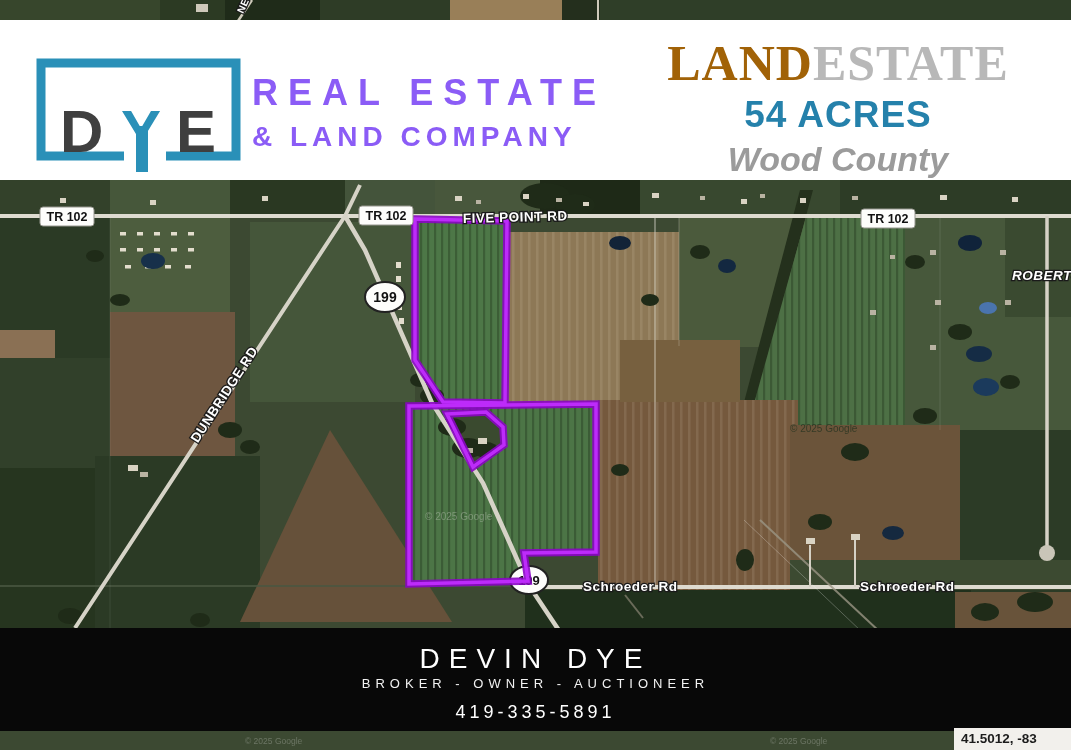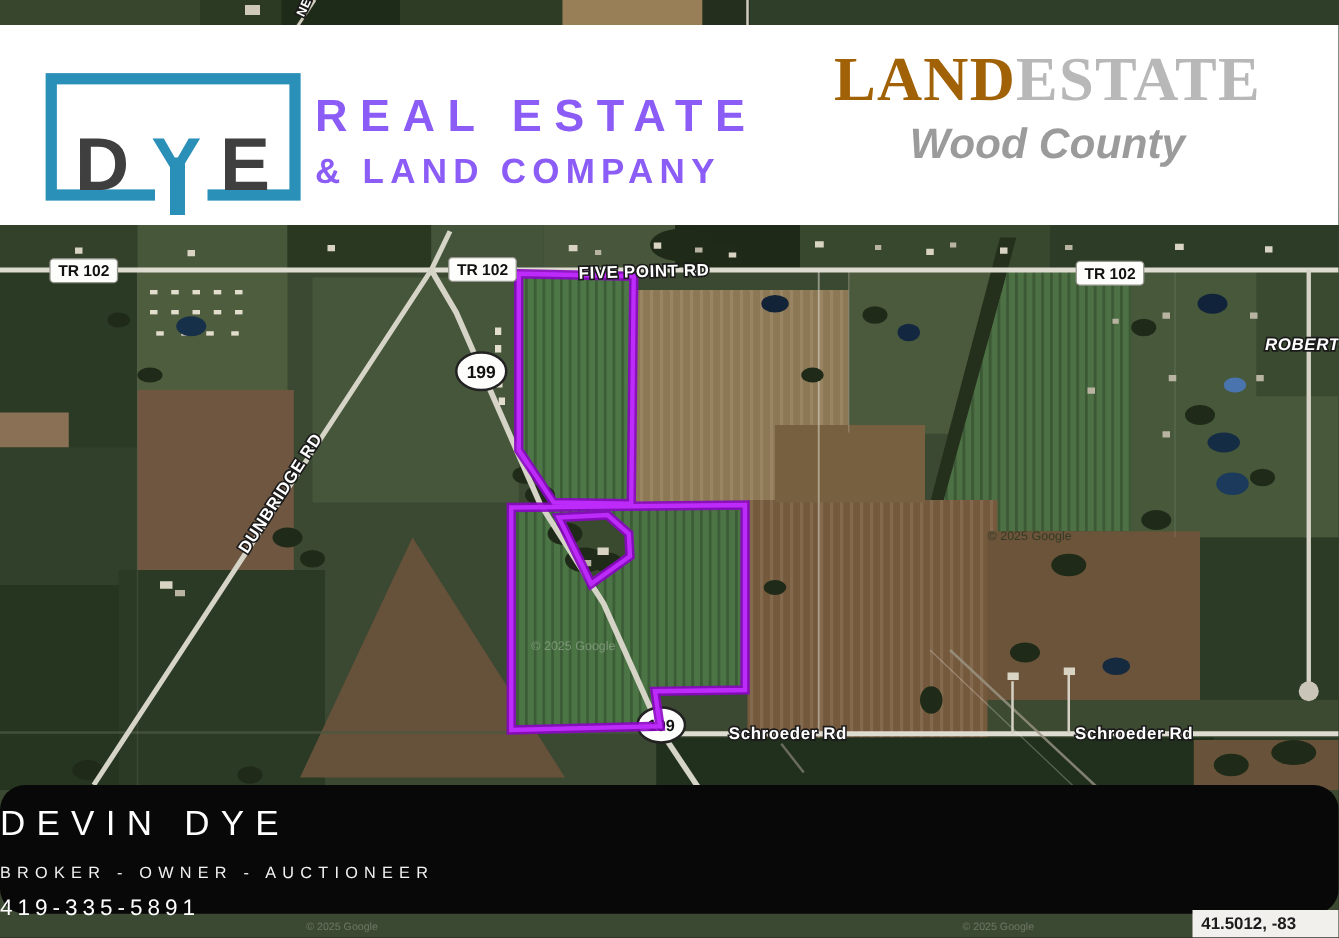--- a/index.html
+++ b/index.html
@@ -19,24 +19,24 @@
   .company .line2{font-size:28px;font-weight:bold;letter-spacing:5px;margin-top:7px;white-space:nowrap;}
   .listing-block{position:absolute;left:628px;top:14px;width:420px;text-align:center;}
   .listing-title{font-family:"Liberation Serif","DejaVu Serif",serif;font-weight:bold;font-size:50px;letter-spacing:1px;white-space:nowrap;}
   .listing-title .land{color:#a16207;}
   .listing-title .rest{color:#b8b8b8;}
   .acres{color:#2581ab;font-size:37px;font-weight:bold;letter-spacing:1px;margin-top:2px;}
   .county{color:#9b9b9b;font-size:34px;font-weight:bold;font-style:italic;margin-top:4px;}
   
   .footer{
     position:absolute;left:0;top:628px;width:1071px;height:103px;
-    background:#080808;color:#ffffff;text-align:left;z-index:5;border-radius:20px;
+    background:#080808;color:#ffffff;text-align:center;z-index:5;
   }
   .footer .name{font-size:28px;letter-spacing:9px;margin-top:15px;font-weight:normal;}
-  .footer .role{font-size:13px;letter-spacing:5px;margin-top:15px;color:#f2f2f2;}
+  .footer .role{font-size:13px;letter-spacing:5px;margin-top:1px;color:#f2f2f2;}
   .footer .phone{font-size:18px;letter-spacing:4px;margin-top:11px;}
   
   .coords{
     position:absolute;right:0;top:728px;width:110px;height:36px;z-index:6;
     background:#f2f0ec;color:#1c1c1c;font-weight:bold;font-size:13.5px;
     line-height:22px;padding-left:7px;white-space:nowrap;overflow:hidden;
   }
 </style>
 </head>
 <body>
@@ -300,20 +300,21 @@
       <rect x="100" y="68" width="12" height="46" fill="#2a90b8"></rect>
       <text x="85" y="94" font-family="Liberation Sans, sans-serif" font-weight="bold" font-size="60" fill="#2a90b8">Y</text>
       <text x="140" y="94" font-family="Liberation Sans, sans-serif" font-weight="bold" font-size="60" fill="#3f3f3f">E</text>
     </svg>
     <div class="company">
       <div class="line1">REAL ESTATE</div>
       <div class="line2">&amp; LAND COMPANY</div>
     </div>
     <div class="listing-block">
       <div class="listing-title"><span class="land">LAND</span><span class="rest">ESTATE</span></div>
+      <div class="acres">54 ACRES</div>
       <div class="county">Wood County</div>
     </div>
   </div>
 
   <div class="footer">
     <div class="name">DEVIN DYE</div>
     <div class="role">BROKER - OWNER - AUCTIONEER</div>
     <div class="phone">419-335-5891</div>
   </div>
 

